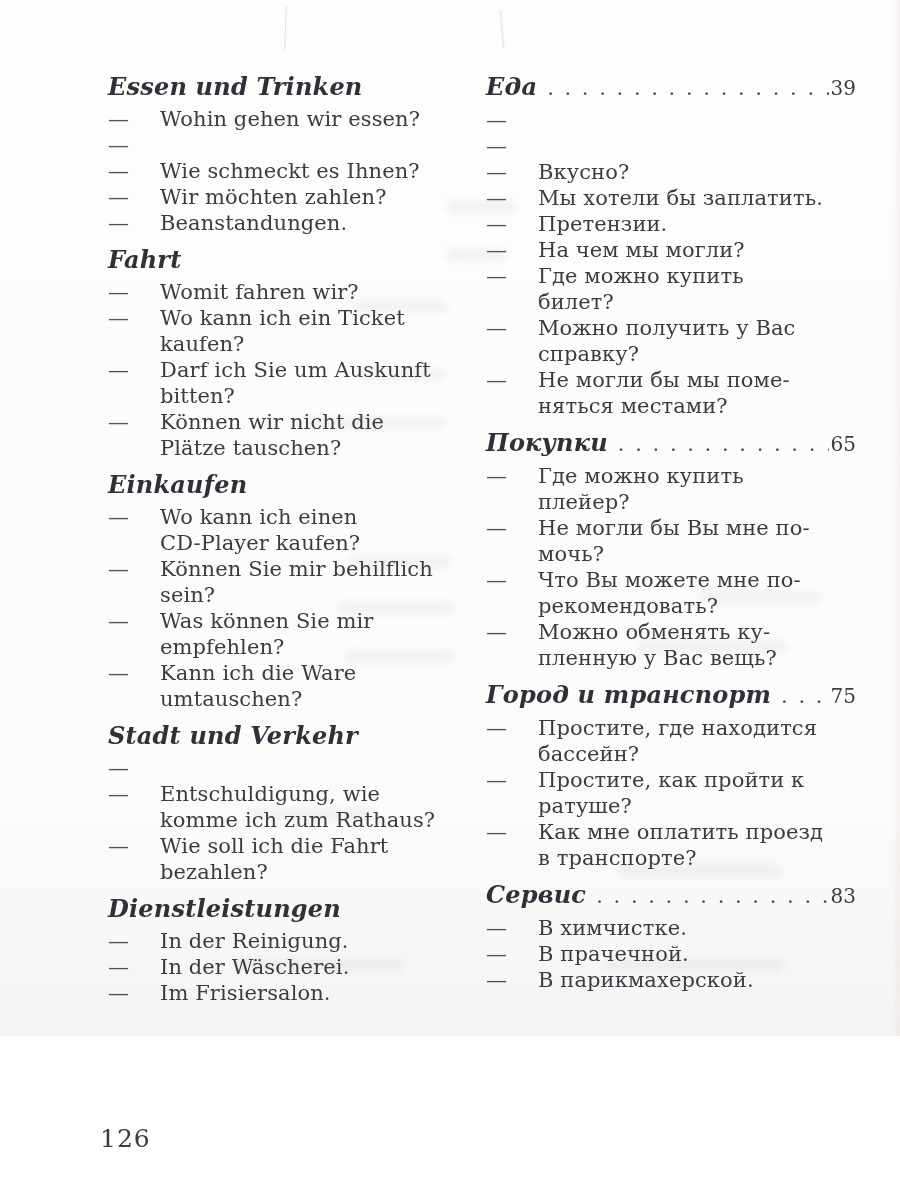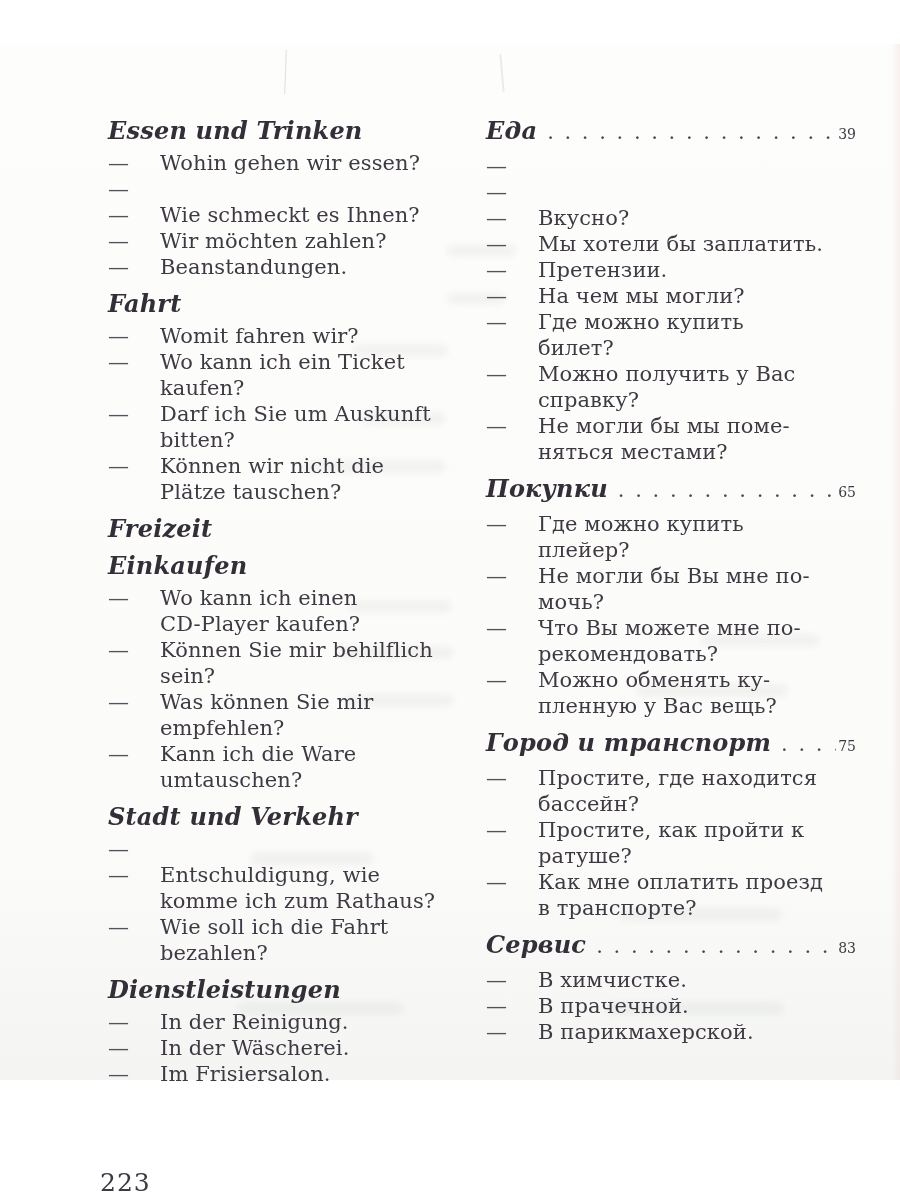--- a/index.html
+++ b/index.html
@@ -6,21 +6,20 @@
   body {
     width: 900px; height: 1200px;
     font-family: "DejaVu Serif", "Liberation Serif", serif;
     overflow: hidden;
   }
   .page {
     position: relative;
     width: 900px; height: 1036px;
     background: linear-gradient(180deg, #fdfdfc 0%, #fbfbfa 78%, #f4f5f3 100%);
     color: #3f3944;
-    margin-top: 44px;
   }
   .edge-right {
     position: absolute; top: 0; right: 0; width: 9px; height: 100%;
     background: linear-gradient(90deg, rgba(225,190,190,0), rgba(222,186,186,0.20));
     pointer-events: none;
   }
   
   .crease { position: absolute; pointer-events: none; }
   .crease-a { left: 285px; top: 6px; width: 1px; height: 44px; background: #9aa0a6; opacity: .32; transform: rotate(2deg); }
   .crease-b { left: 501px; top: 10px; width: 2px; height: 38px; background: #b9bec2; opacity: .28; transform: rotate(-5deg); border-radius: 2px; }
@@ -61,21 +60,21 @@
   .dots {
     flex: 1 1 auto; overflow: hidden; white-space: nowrap;
     padding-left: 10px;
     font-size: 21px; color: #4a4450;
   }
   .dots::after {
     content: ". . . . . . . . . . . . . . . . . . . . . . . . . . . . . . . . . . . . . . . . . . . . . . . .";
     letter-spacing: 2px;
   }
   .pnum {
-    font-size: 14px; font-weight: normal; font-style: normal;
+    font-size: 20px; font-weight: normal; font-style: normal;
     color: #3f3944; padding-left: 2px;
   }
   .item { display: flex; line-height: 26px; font-size: 21px; }
   .dash { flex: 0 0 52px; color: #56505a; }
   .itext { white-space: pre-line; letter-spacing: 0.1px; }
 
   .folio {
     position: absolute; left: 100px; top: 1124px;
     font-size: 25px; color: #3f3944; letter-spacing: 1px;
   }
@@ -147,25 +146,20 @@
         <span class="itext">Darf ich Sie um Auskunft
 bitten?</span>
       </div>
       <div class="item">
         <span class="dash">—</span>
         <span class="itext">Können wir nicht die
 Plätze tauschen?</span>
       </div>
     </div>
 
-    <div class="sec">
-      <div class="hrow">
-        <span class="title">Freizeit</span>
-      </div>
-    </div>
 
     <div class="sec">
       <div class="hrow">
         <span class="title">Einkaufen</span>
       </div>
       <div class="item">
         <span class="dash">—</span>
         <span class="itext">Wo kann ich einen
 CD-Player kaufen?</span>
       </div>
@@ -342,16 +336,16 @@
         <span class="itext">В прачечной.</span>
       </div>
       <div class="item">
         <span class="dash">—</span>
         <span class="itext">В парикмахерской.</span>
       </div>
     </div>
 
   </section>
 
-  <div class="folio">223</div>
+  <div class="folio">126</div>
 
   <div class="edge-right"></div>
 </div>
 
 </body></html>

